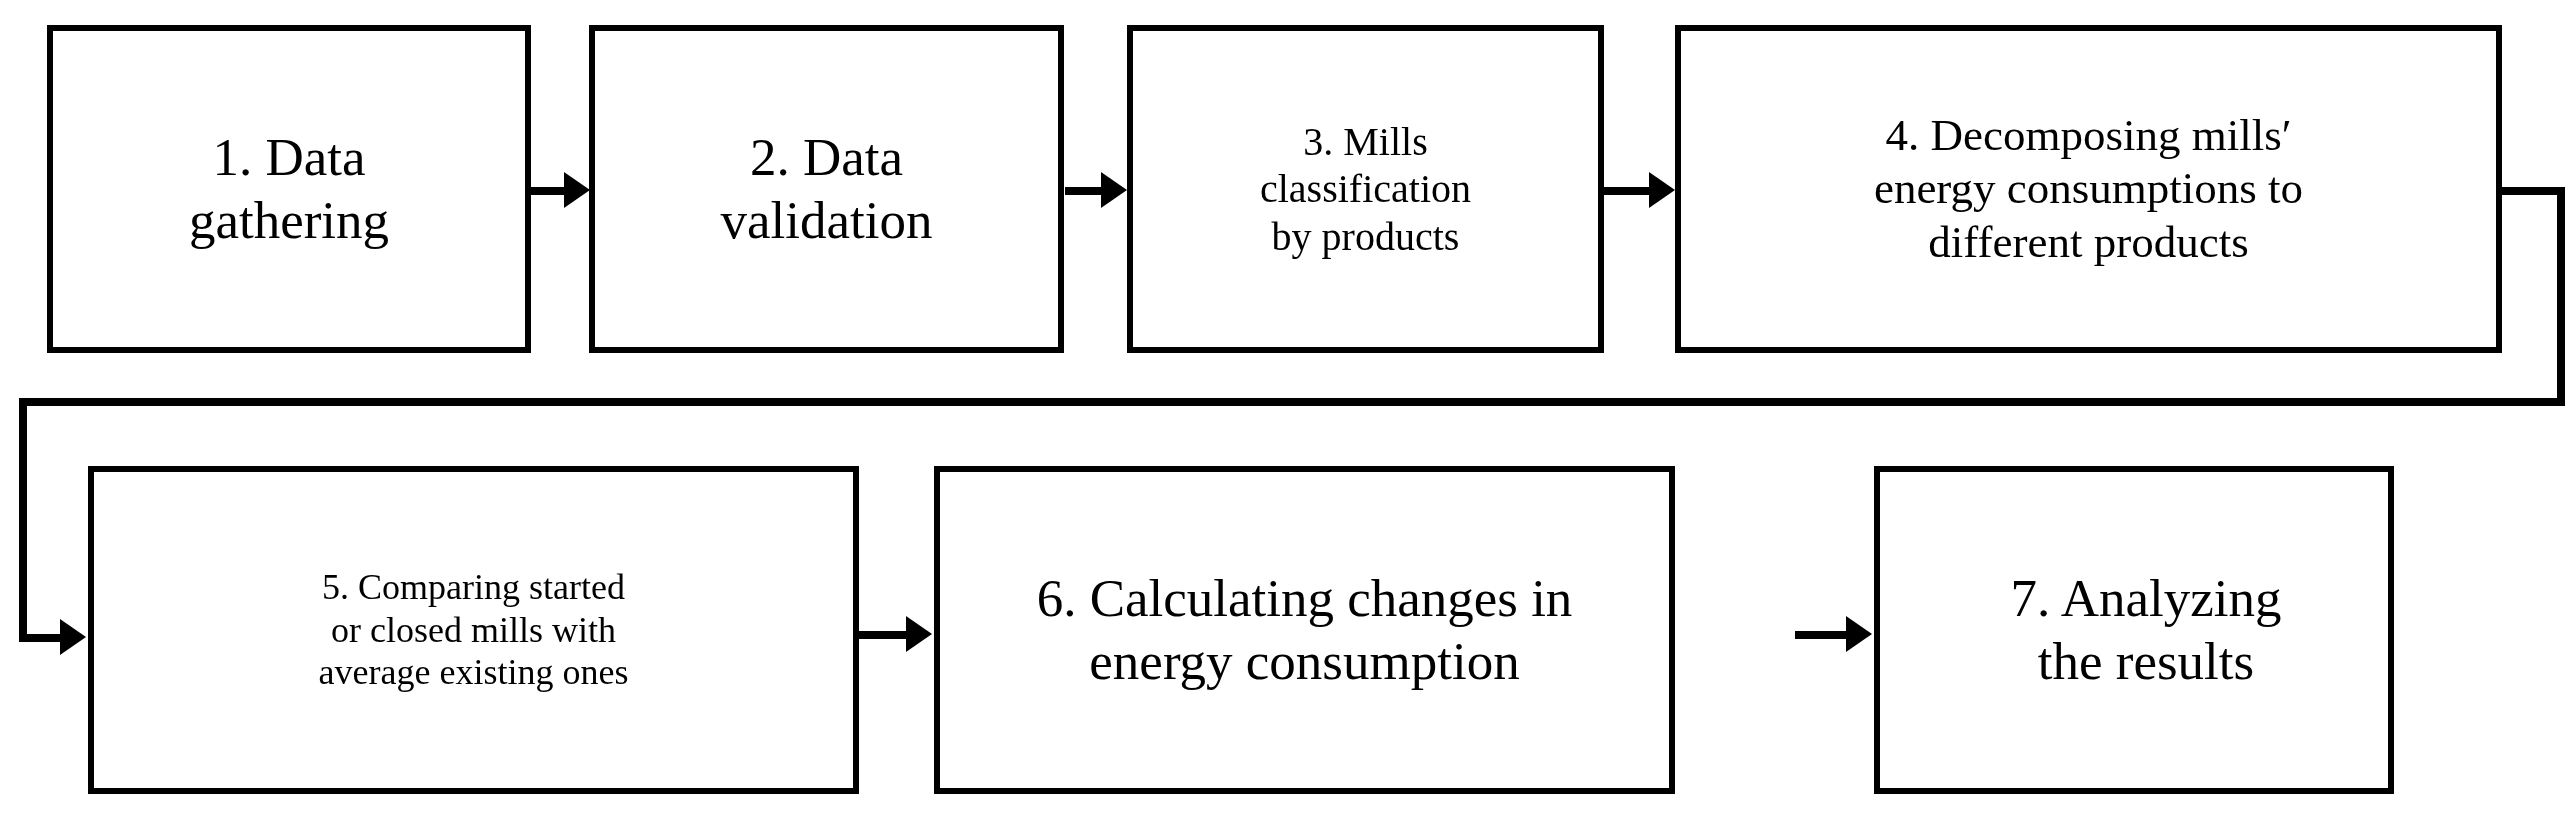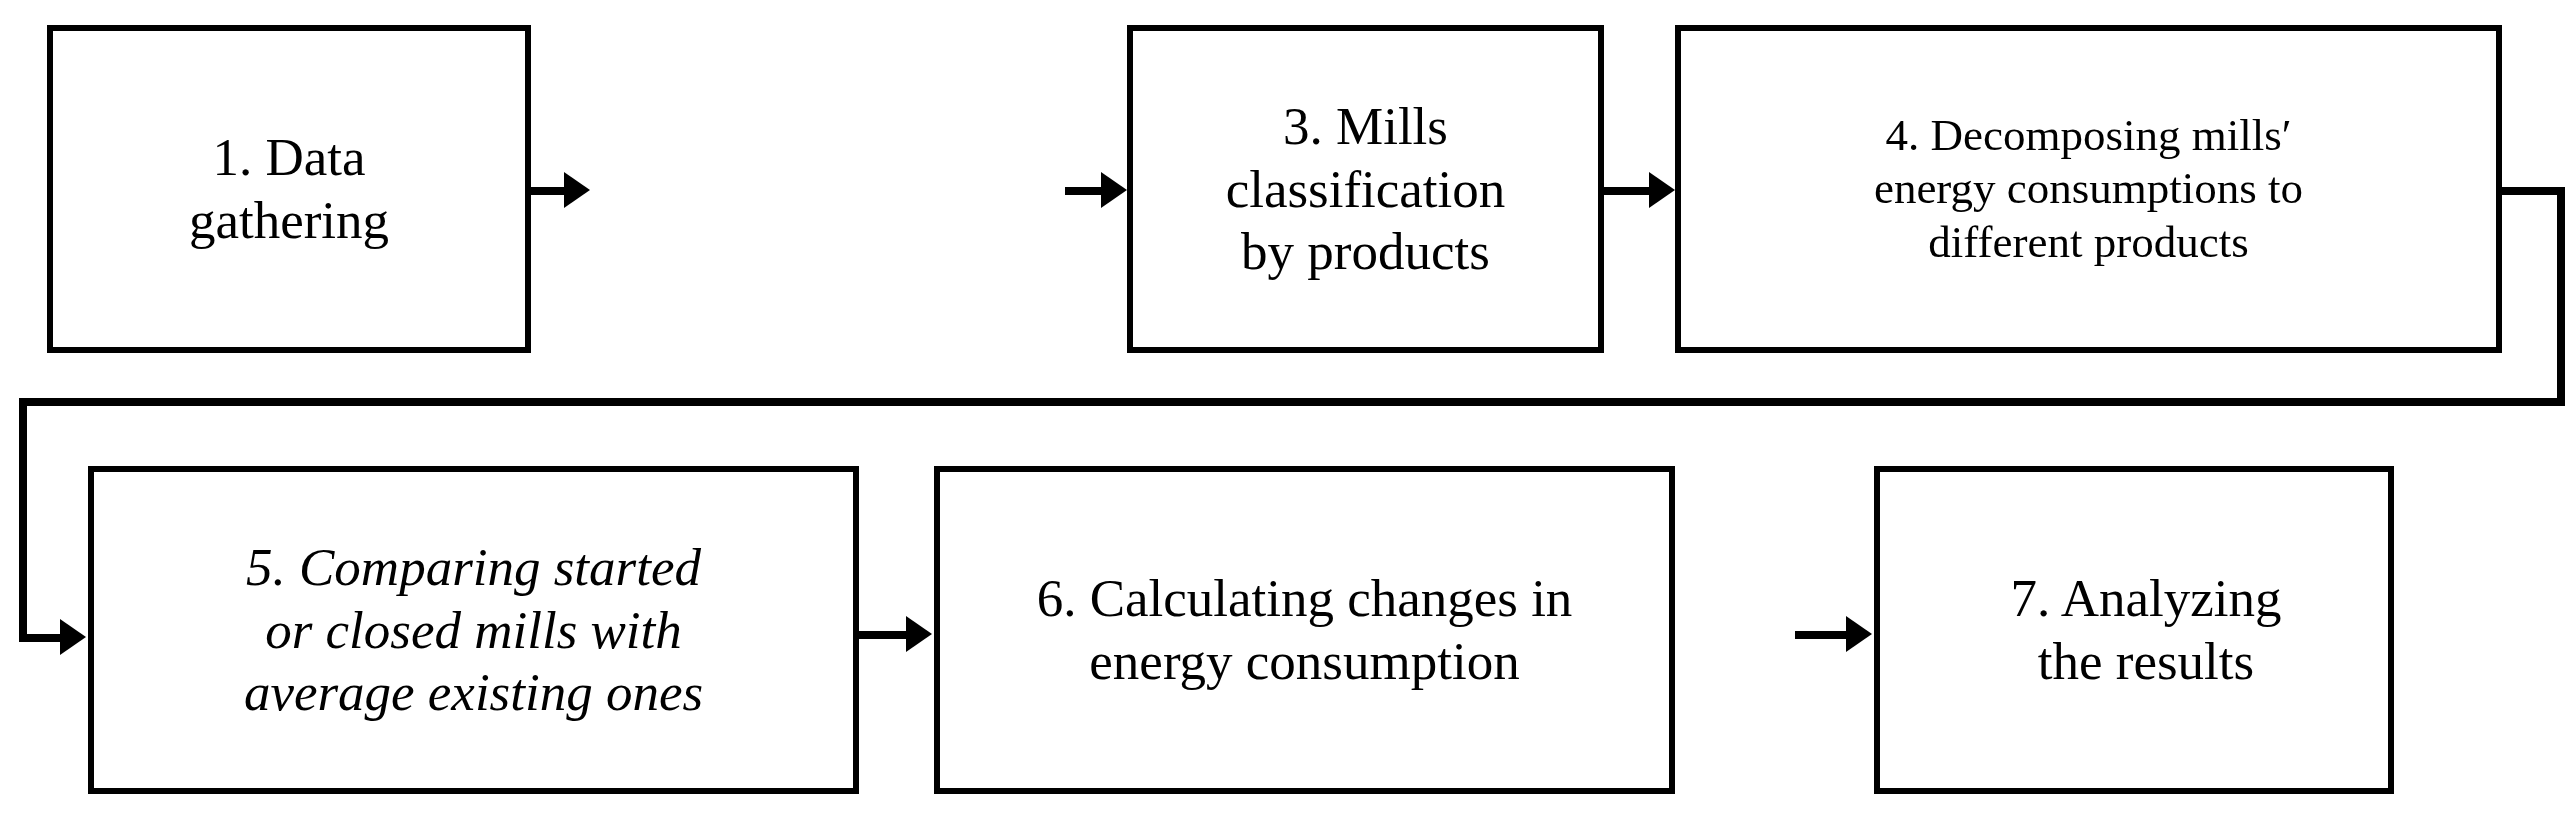--- a/index.html
+++ b/index.html
@@ -31,26 +31,26 @@
   }
   .node .label {
     display: block;
     width: 100%;
     padding: 0 8.6px;
     white-space: pre-line;
   }
   
   #node-1 { left: 47px;   top: 19px;  width: 227px;  height: 328px; font-size: 53px; }
   #node-2 { left: 589px;  top: 19px;  width: 475px;  height: 328px; font-size: 53px; }
-  #node-3 { left: 1127px; top: 19px;  width: 477px;  height: 328px; font-size: 53px; }
+  #node-3 { left: 1127px; top: 19px;  width: 477px;  height: 328px; font-size: 40px; }
   #node-4 { left: 1675px; top: 19px;  width: 827px;  height: 328px; font-size: 45px; }
   
   #node-1 { width: 484px; }
   
-  #node-5 { left: 88px;  top: 460px; width: 771px;  height: 328px; font-size: 53px; font-style: italic; }
+  #node-5 { left: 88px;  top: 460px; width: 771px;  height: 328px; font-size: 36px; }
   #node-6 { left: 934px; top: 460px; width: 741px; height: 328px; font-size: 53px; }
   #node-7 { left: 1874px; top: 460px; width: 520px;  height: 328px; font-size: 53px; padding-left: 24px; }
 
   
   .hline, .vline {
     position: absolute;
     background: #000000;
     z-index: 2;
   }
   .hline { height: 7.7px; }
@@ -92,20 +92,24 @@
 </head>
 <body>
 
 <div id="canvas">
 
   <div class="node" id="node-1">
     <span class="label">1. Data
 gathering</span>
   </div>
 
+  <div class="node" id="node-2">
+    <span class="label">2. Data
+validation</span>
+  </div>
 
   <div class="node" id="node-3">
     <span class="label">3. Mills
 classification
 by products</span>
   </div>
 
   <div class="node" id="node-4">
     <span class="label">4. Decomposing mills′
 energy consumptions to

